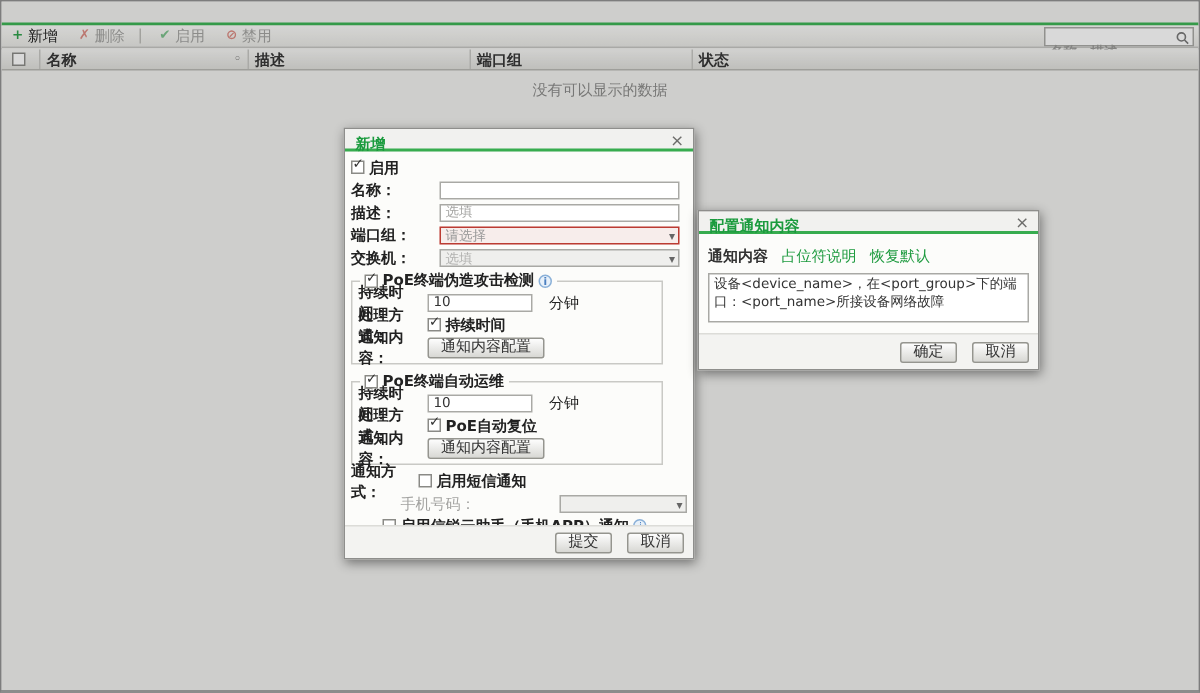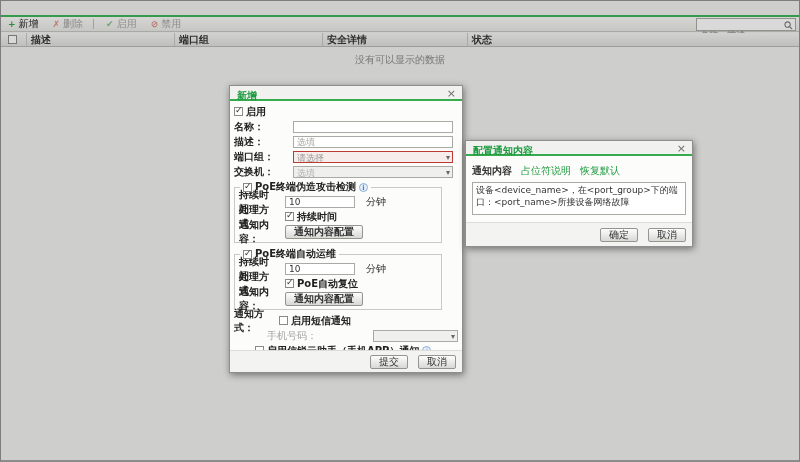--- a/index.html
+++ b/index.html
@@ -75,21 +75,21 @@
   .fsel.error { border-color:#bb3b32; background:#f7edeb; }
   .fsel.disabled { background:#efefed; color:#b2b2b0; }
 
   fieldset { border:1px solid #c9c9c5; margin:1px 16px 4px 0; padding:1px 0 2px 2px; }
   legend { display:flex; align-items:center; font-size:10px; font-weight:bold;
            color:#222; padding:0 3px; margin-left:3px; }
   .fslabel { width:48px; color:#222; font-weight:600; flex:none; padding-left:2px; }
   .tinput.dur { width:70px; }
   .unit { margin-left:11px; color:#222; }
   .optlbl { font-weight:bold; color:#222; }
-  .wbtn { min-width:70px;font-weight:bold; }
+  .wbtn { min-width:70px; }
 
   .cb { width:9px; height:9px; border:1px solid #8a8a86; background:#fff;
         display:inline-block; margin-right:3px; position:relative; flex:none; }
   .cb.checked::after { content:"✓"; position:absolute; left:0px; top:-3px;
         font-size:9px; color:#333; font-weight:bold; }
   .info { width:9px; height:9px; border-radius:50%; background:#e8f1fa; border:1px solid #8ab0d8;
           color:#4a7fc0; font-size:7px; line-height:8px; text-align:center; margin-left:3px;
           display:inline-block; font-style:normal; flex:none; }
 
   .notify { margin-top:3px; }
@@ -146,28 +146,29 @@
         <circle cx="4" cy="4" r="3" fill="none" stroke="#777" stroke-width="1.2"></circle>
         <line x1="6.3" y1="6.3" x2="9" y2="9" stroke="#777" stroke-width="1.2"></line>
       </svg>
     </div>
   </div>
 
   <div class="thead">
     <div class="th thcb">
       <span class="cb"></span>
     </div>
+    <div class="th w1">
+      <span>名称</span>
+      <span class="sort">◦</span>
+    </div>
     <div class="th w2">
       <span>描述</span>
     </div>
     <div class="th w4">
       <span>端口组</span>
-    </div>
-    <div class="th w5">
-      <span>安全详情</span>
     </div>
     <div class="th w6">
       <span>状态</span>
     </div>
   </div>
   <div class="empty">没有可以显示的数据</div>
 
   <div class="overlay"></div>
 
   <div class="dialog" id="dlg-add">

